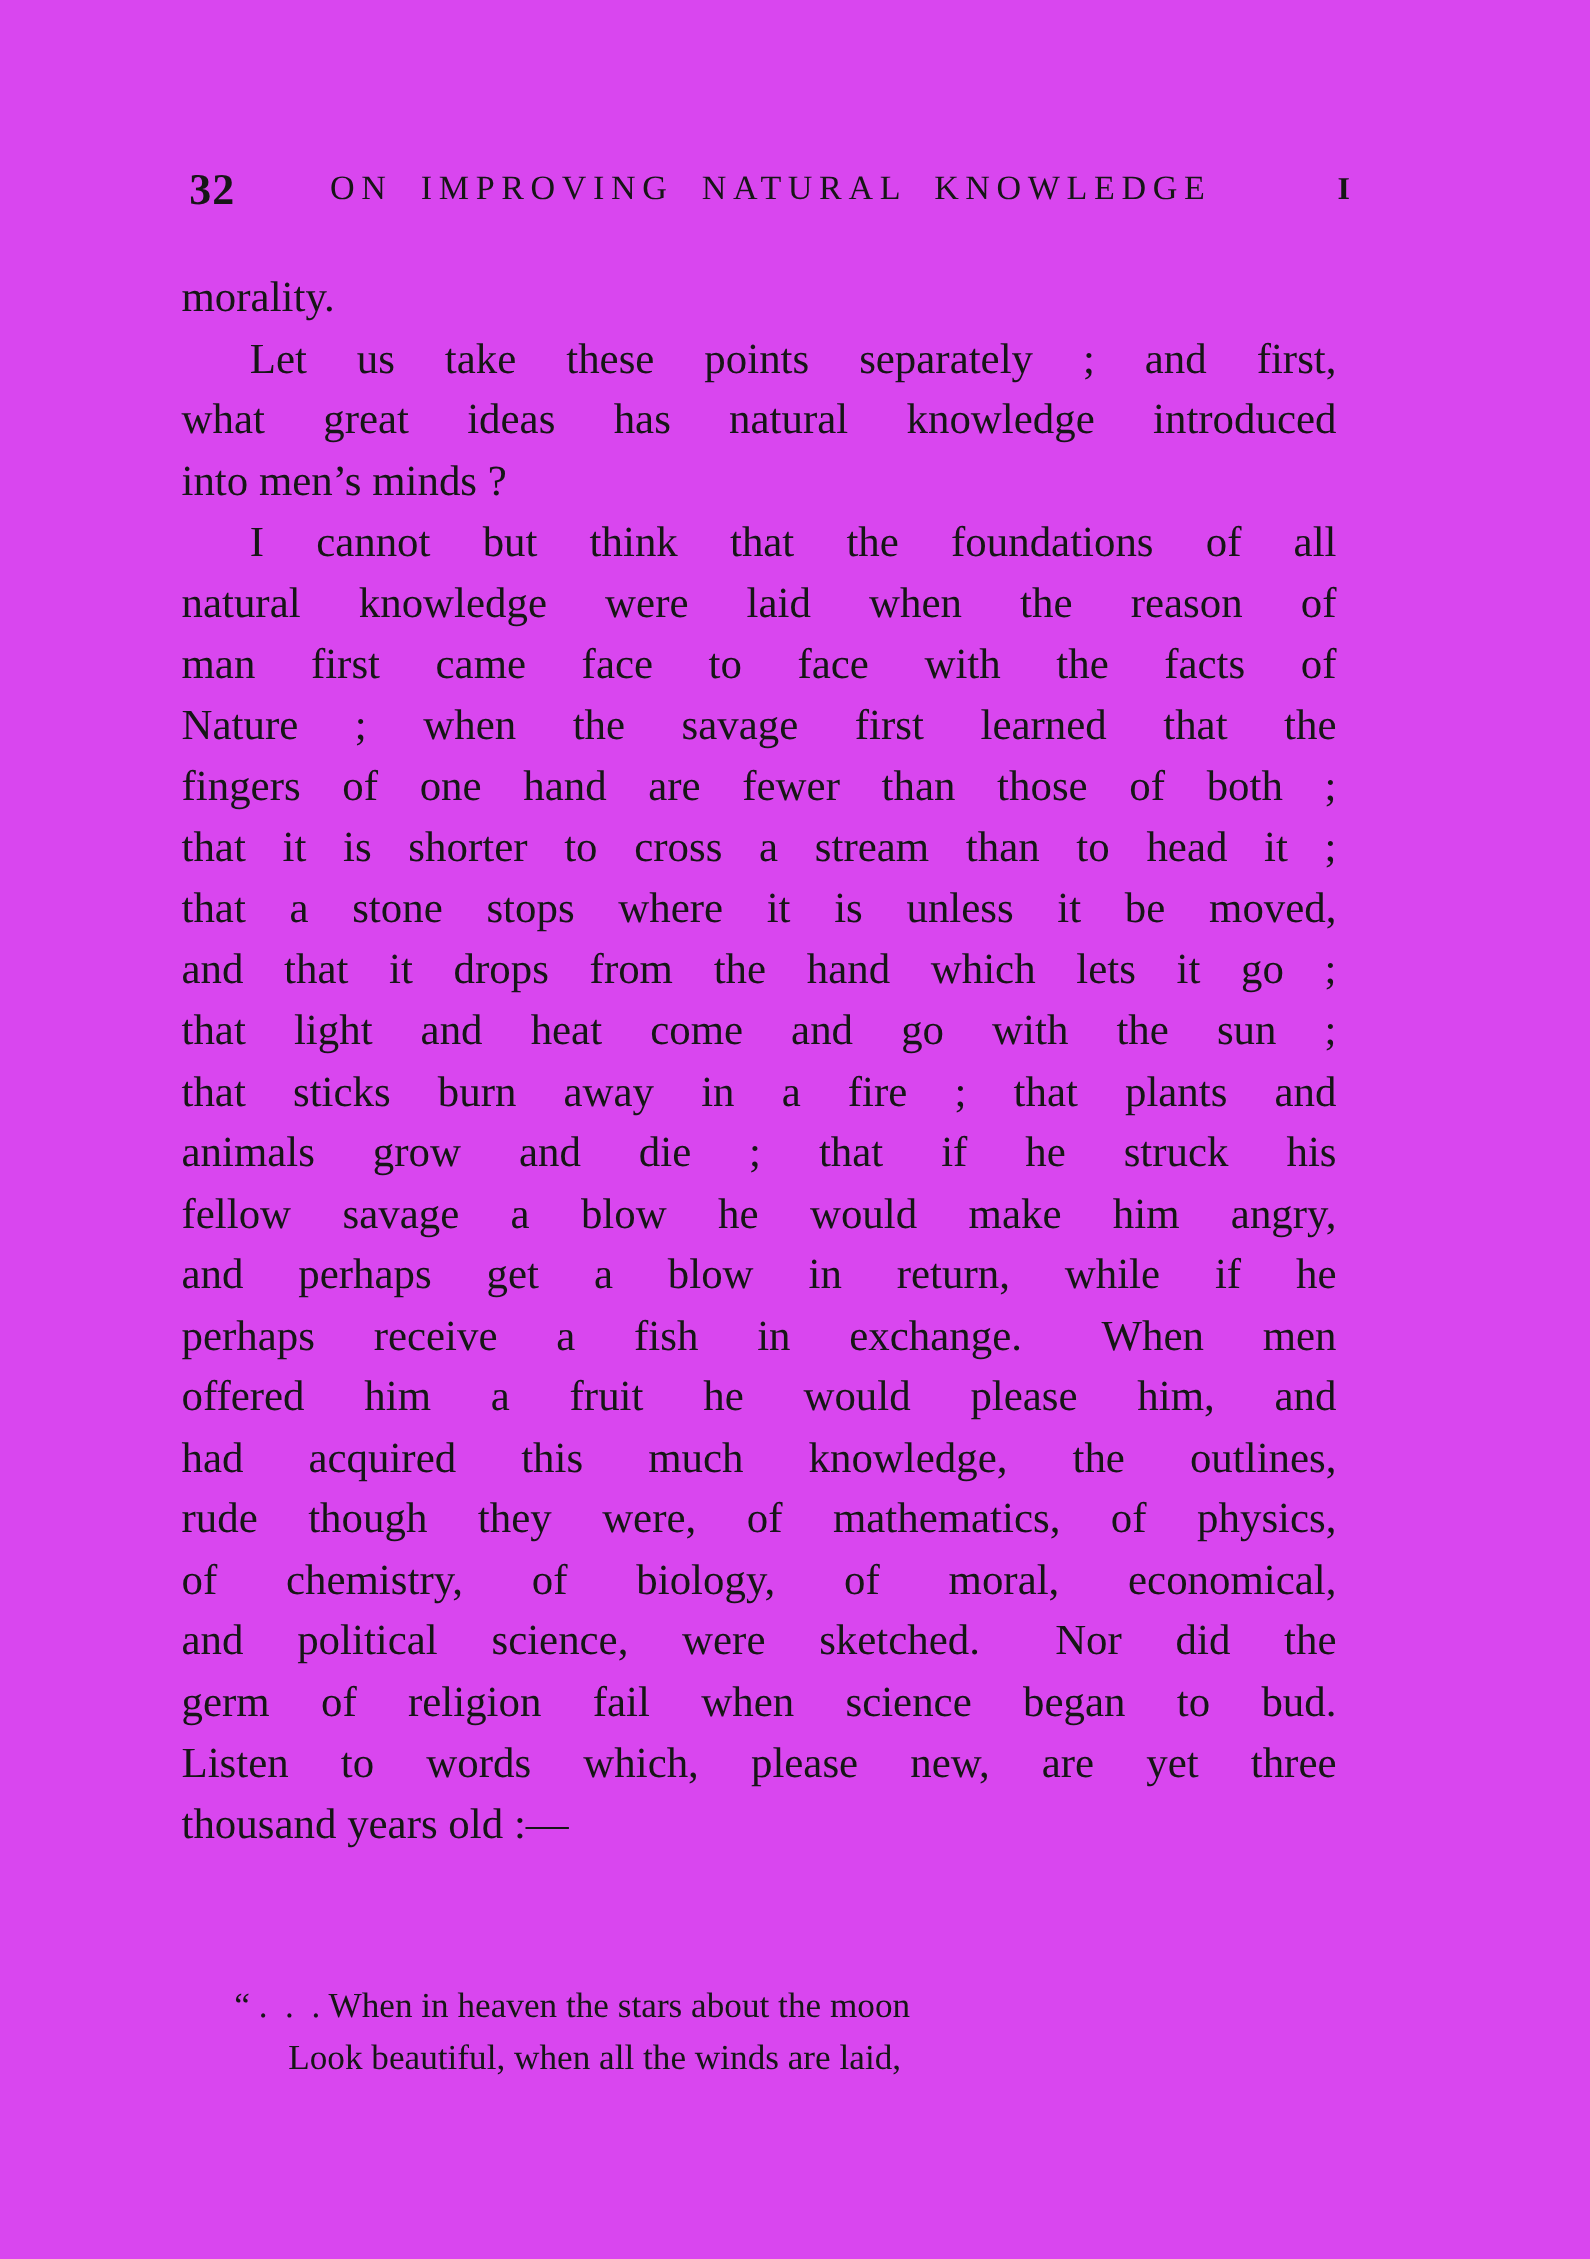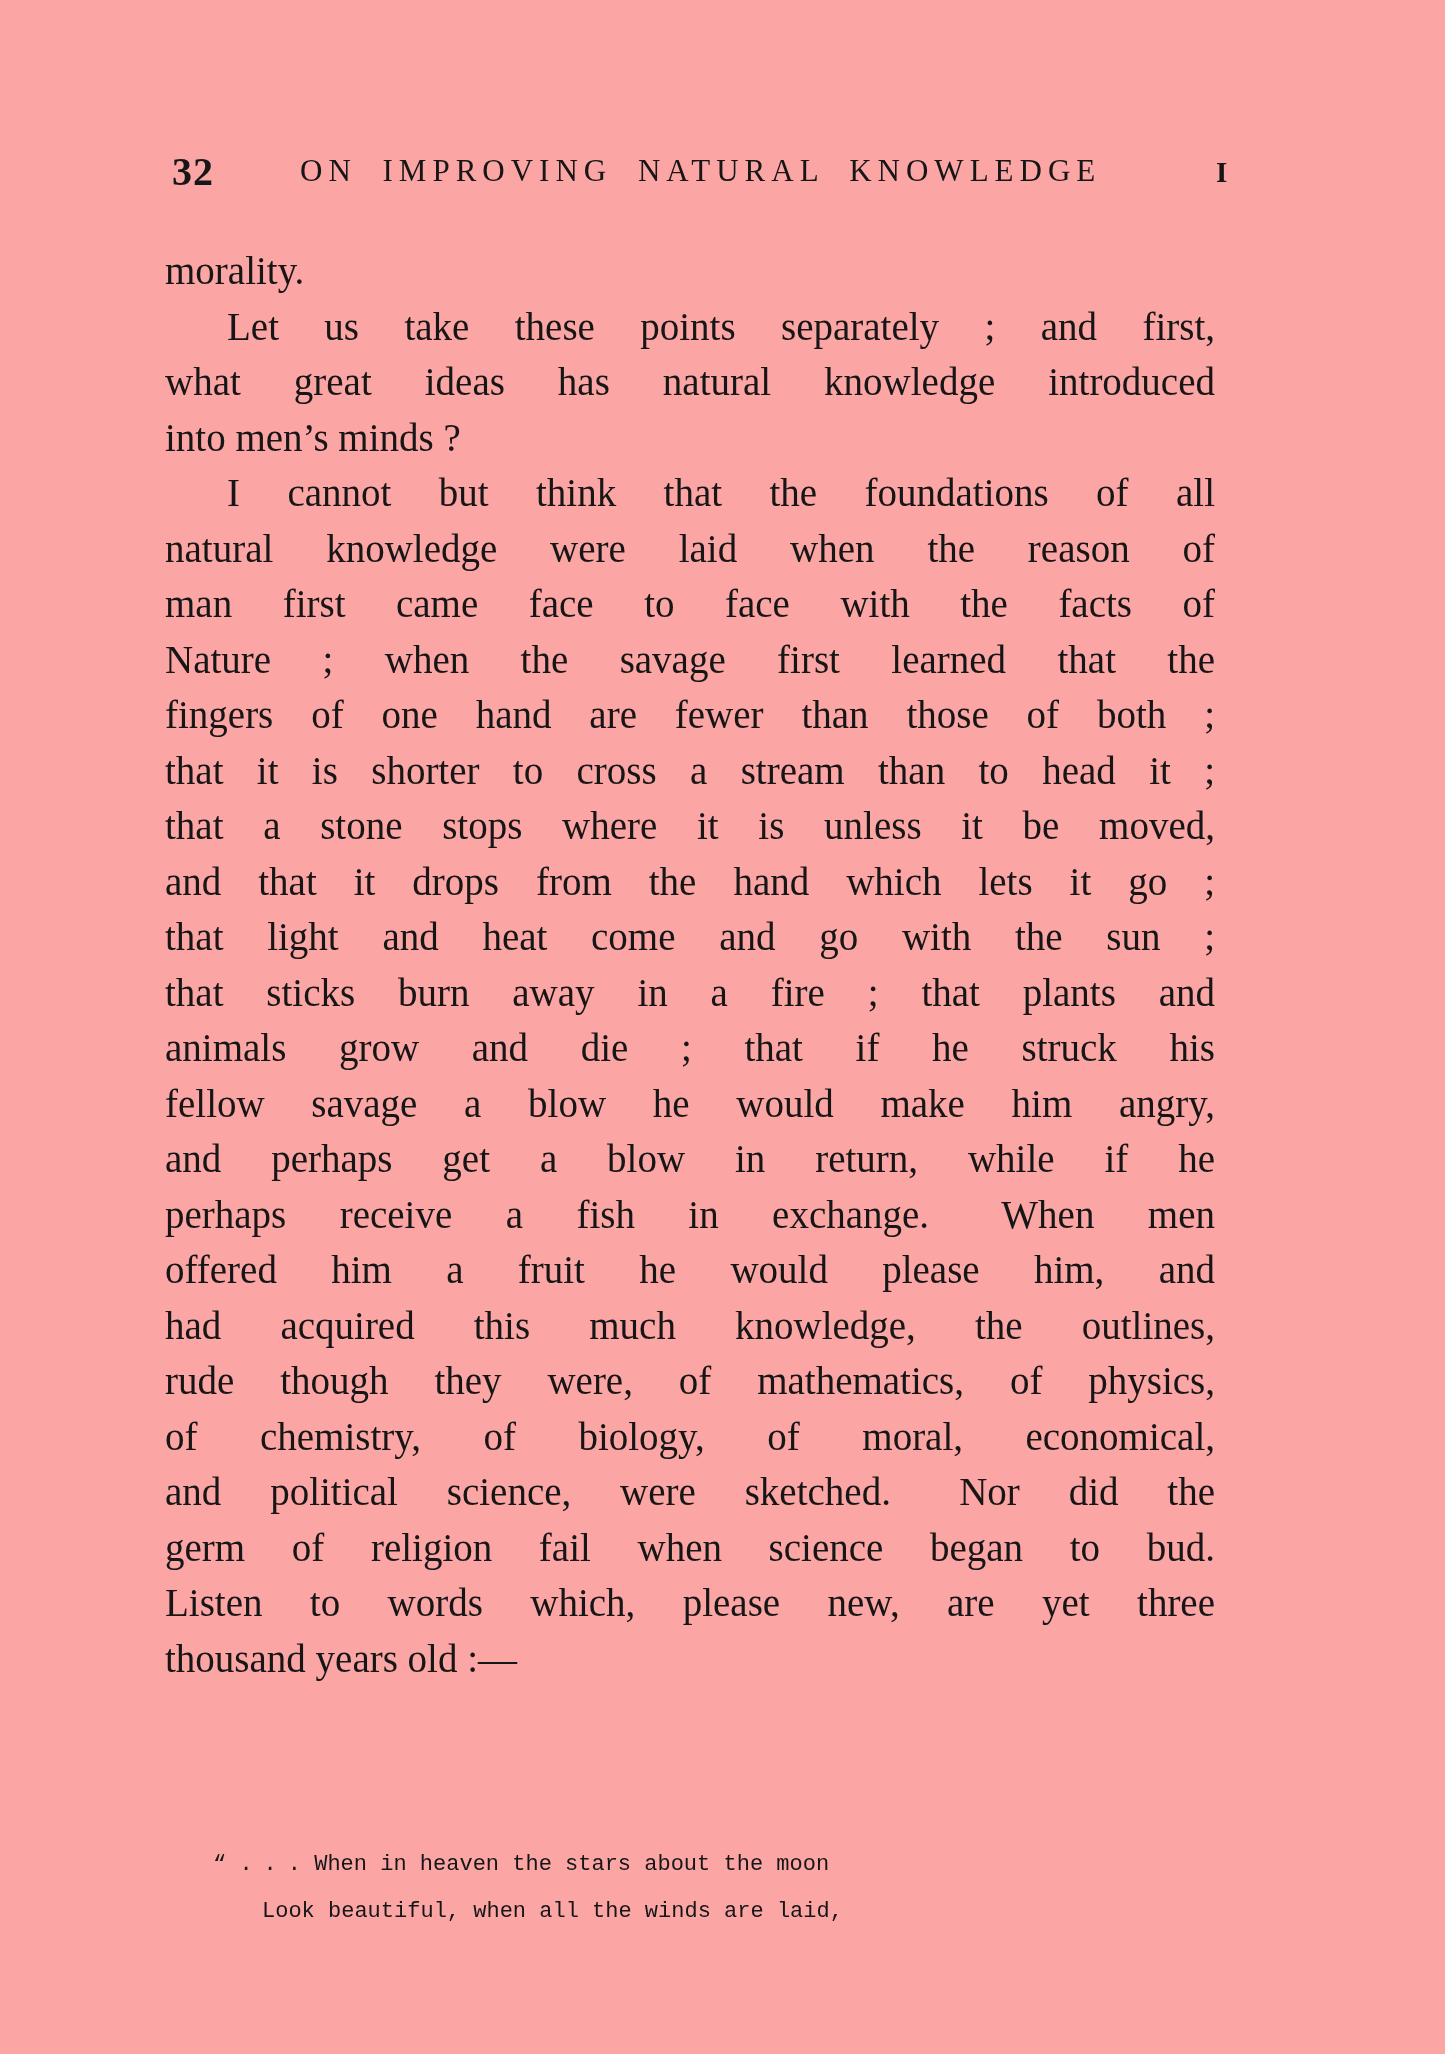--- a/index.html
+++ b/index.html
@@ -4,21 +4,21 @@
 <style>
   html, body {
     margin: 0;
     padding: 0;
     background: #ffffff;
   }
   .page {
     position: relative;
     width: 1445px;
     height: 2054px;
-    background: #fca5a5;
+    background: #d946ef;
     color: #161616;
     font-family: "Liberation Serif", "DejaVu Serif", serif;
     overflow: hidden;
   }
   
   .header {
     position: absolute;
     top: 148px;
     left: 0;
     width: 100%;
@@ -63,26 +63,25 @@
   .line {
     text-align: justify;
     text-align-last: justify;
     text-justify: inter-word;
   }
   .line.first-indent { padding-left: 62px; }
   .line.para-end { text-align-last: left; }
   
   .verse {
     position: absolute;
-    top: 1841px;
+    top: 1800px;
     left: 165px;
     width: 1050px;
-    font-size: 22px;
+    font-size: 32px;
     line-height: 47px;
-    font-family: Liberation Mono, monospace;
   }
   .verse-line { white-space: pre-wrap; }
   .verse-line.v1 { padding-left: 48px; }
   .verse-line.v2 { padding-left: 97px; }
 </style>
 </head>
 <body>
 
 <div class="page">
 

